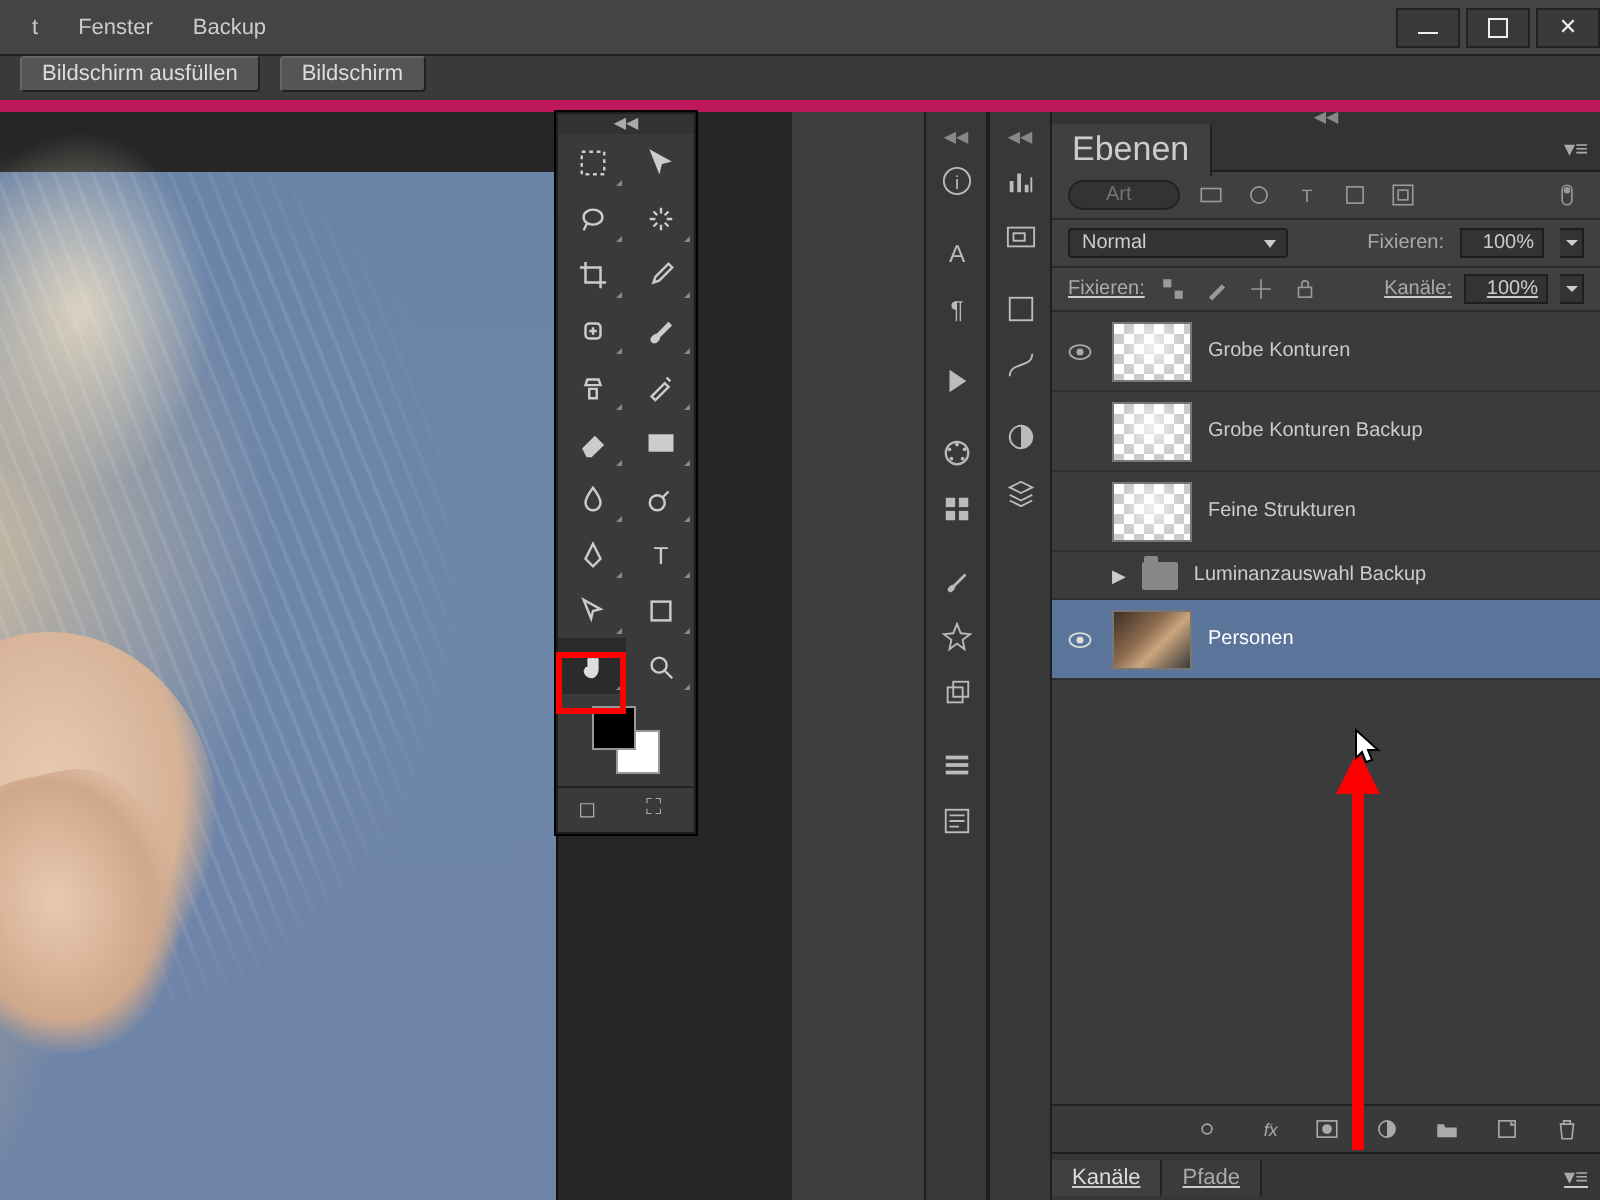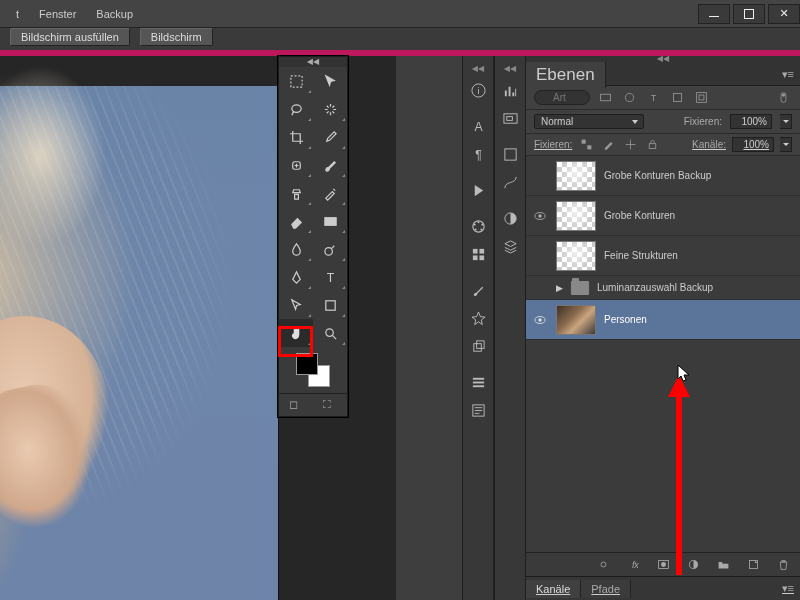--- a/index.html
+++ b/index.html
@@ -350,45 +350,45 @@
         </div>
       <div style="flex:1"></div>
       <span class="lbl">Kanäle:</span>
       <input class="pct" value="100%" style="">
       <div class="pctdd"></div>
     </div>
 
     <div class="layers">
 
       <div class="layer">
-        <div class="eye"></div>
-        <div class="thumb">
-            <div class="wisp"></div>
-          </div>
-        <span class="lname">Grobe Konturen Backup</span>
-      </div>
-
-      <div class="layer">
         <div class="eye">
             <svg viewBox="0 0 16 16">
               <ellipse cx="8" cy="8" rx="6" ry="4" fill="none" stroke="#aaa"></ellipse>
               <circle cx="8" cy="8" r="2"></circle>
             </svg>
           </div>
         <div class="thumb">
             <div class="wisp"></div>
           </div>
         <span class="lname">Grobe Konturen</span>
       </div>
 
       <div class="layer">
         <div class="eye"></div>
         <div class="thumb">
             <div class="wisp"></div>
           </div>
+        <span class="lname">Grobe Konturen Backup</span>
+      </div>
+
+      <div class="layer">
+        <div class="eye"></div>
+        <div class="thumb">
+            <div class="wisp"></div>
+          </div>
         <span class="lname">Feine Strukturen</span>
       </div>
 
       <div class="layer" style="height:24px">
         <div class="eye"></div>
         <span class="larrow">▶</span>
         <div class="folder"></div>
         <span class="lname">Luminanzauswahl Backup</span>
       </div>
 

